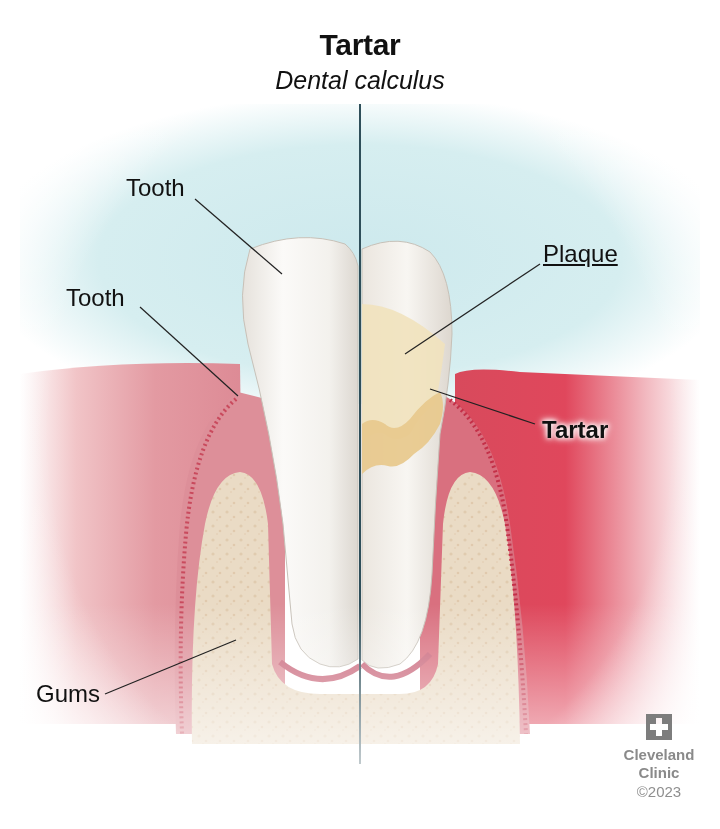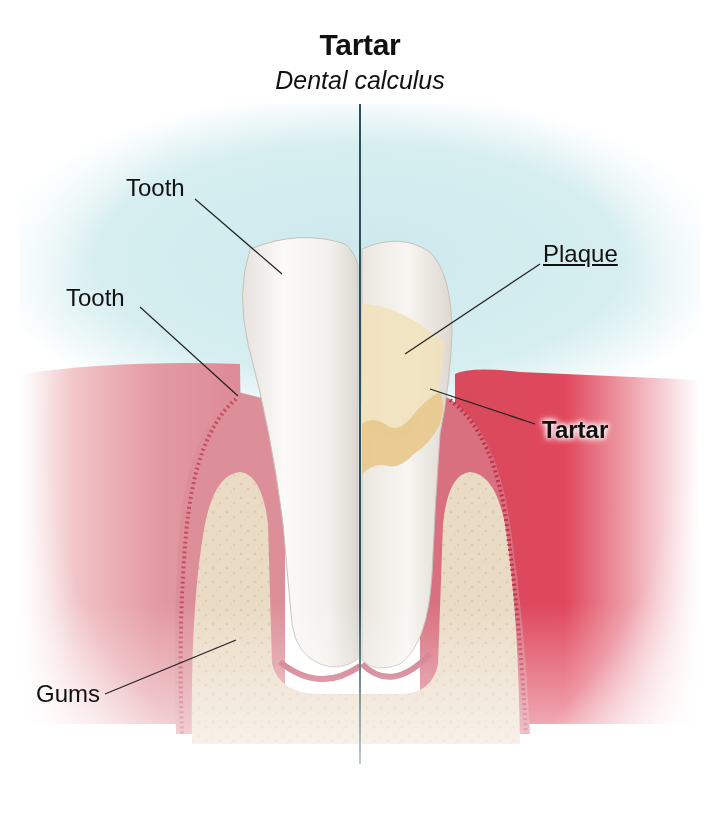--- a/index.html
+++ b/index.html
@@ -120,13 +120,28 @@
 
   <div class="title">Tartar</div>
   <div class="subtitle">Dental calculus</div>
 
   <div class="label" style="left:126px; top:172px;">Tooth</div>
   <div class="label" style="left:66px; top:282px;">Tooth</div>
   <div class="label" style="left:36px; top:678px;">Gums</div>
   <div class="label" style="left:543px; top:238px;text-decoration:underline;">Plaque</div>
   <div class="label bold" style="left:542px; top:414px;">Tartar</div>
 
+  <div class="logo">
+    <svg class="logo-mark" viewBox="0 0 26 26">
+      <rect x="0" y="0" width="10" height="10" fill="#7d7d7d"></rect>
+      <rect x="16" y="0" width="10" height="10" fill="#7d7d7d"></rect>
+      <rect x="0" y="16" width="10" height="10" fill="#7d7d7d"></rect>
+      <rect x="16" y="16" width="10" height="10" fill="#7d7d7d"></rect>
+      <rect x="10" y="0" width="6" height="4" fill="#7d7d7d"></rect>
+      <rect x="10" y="22" width="6" height="4" fill="#7d7d7d"></rect>
+      <rect x="0" y="10" width="4" height="6" fill="#7d7d7d"></rect>
+      <rect x="22" y="10" width="4" height="6" fill="#7d7d7d"></rect>
+    </svg>
+    <span class="logo-line">Cleveland</span>
+    <span class="logo-line">Clinic</span>
+    <span class="logo-year">©2023</span>
+  </div>
 </div>
 
 </body></html>

